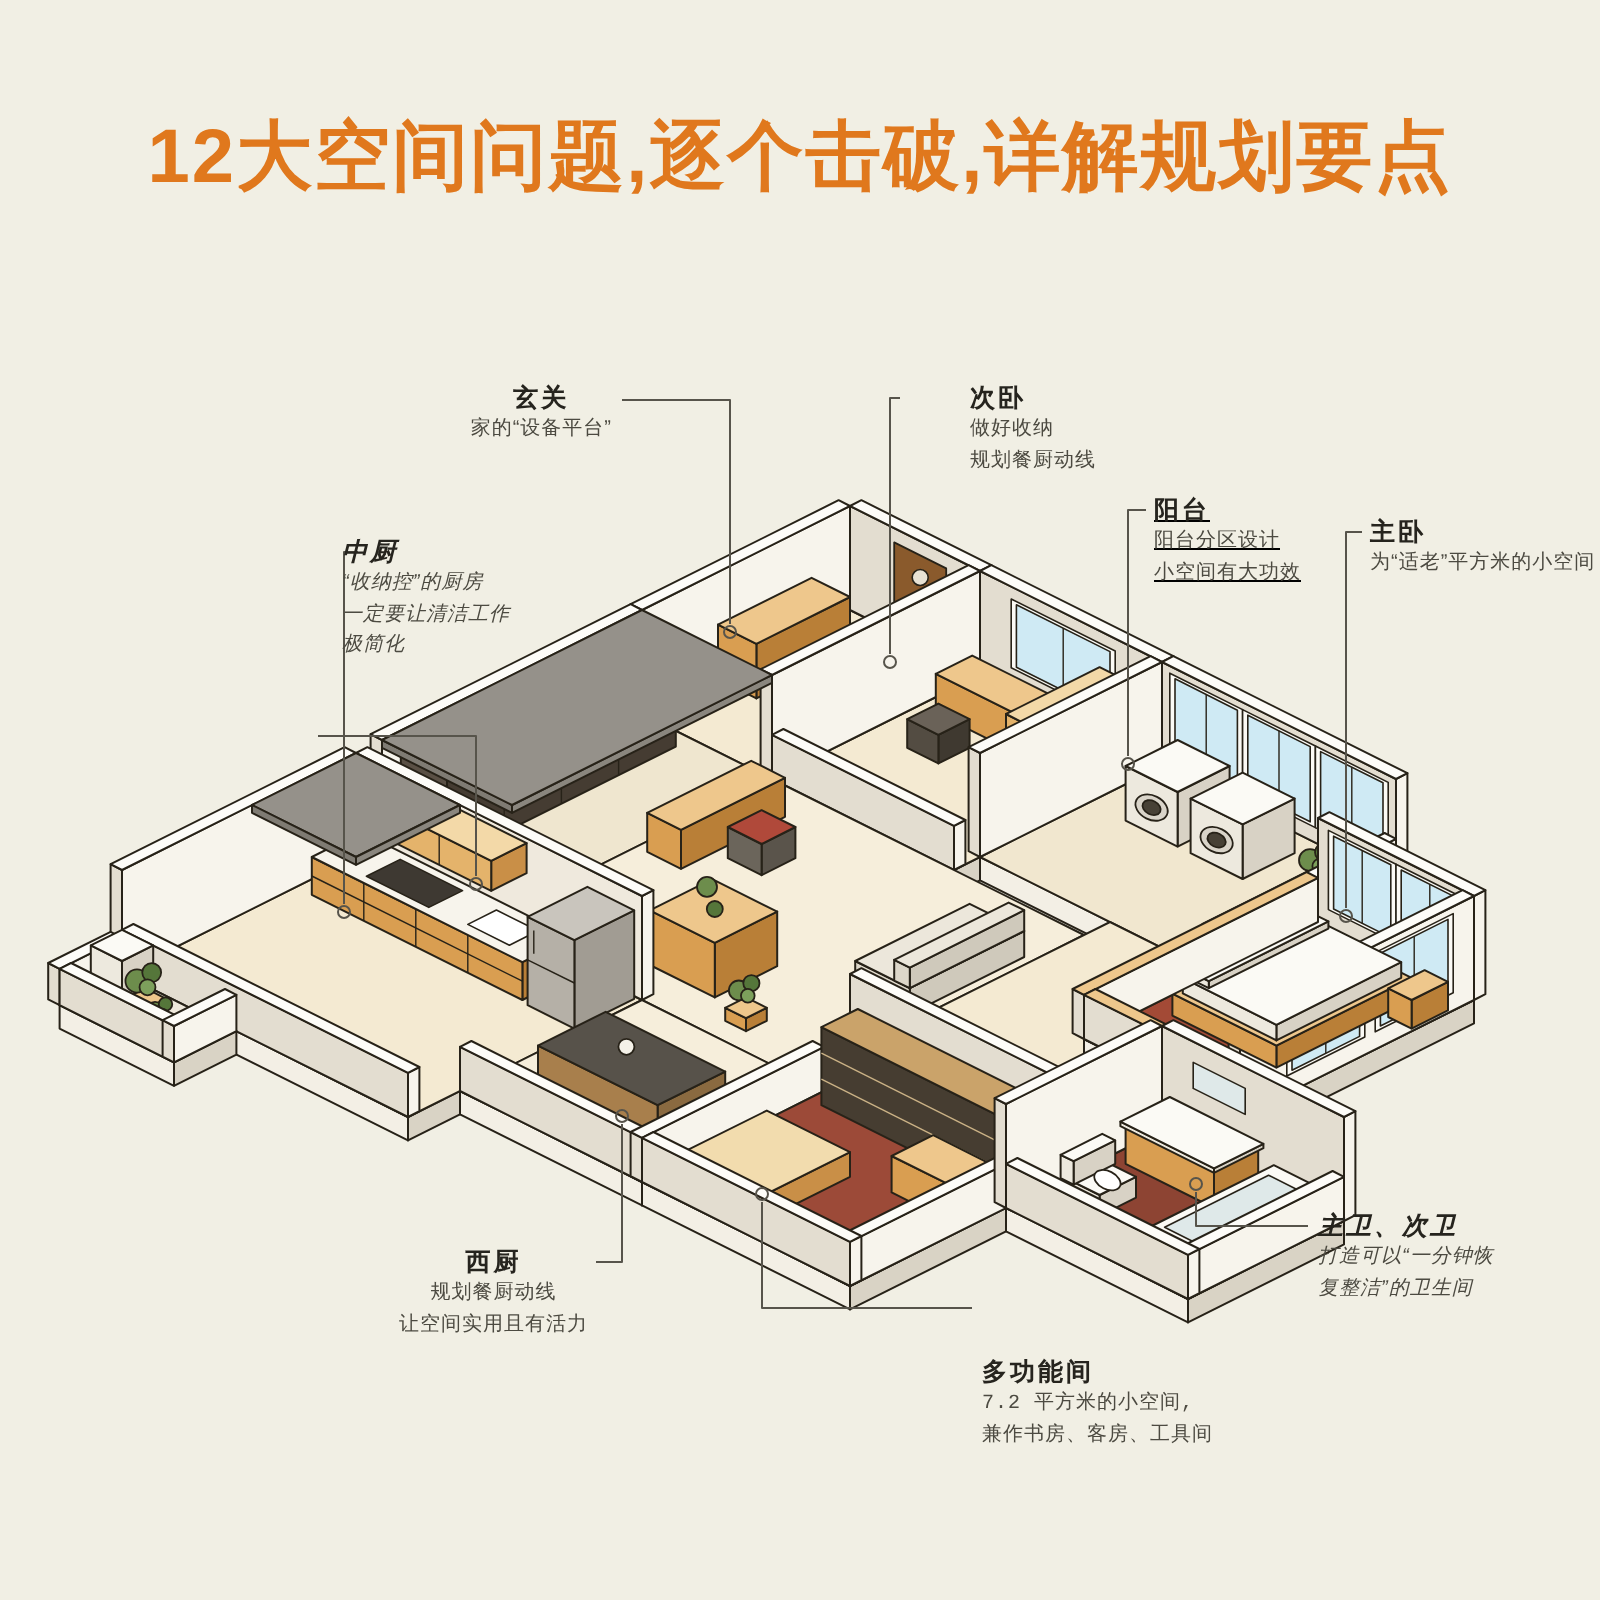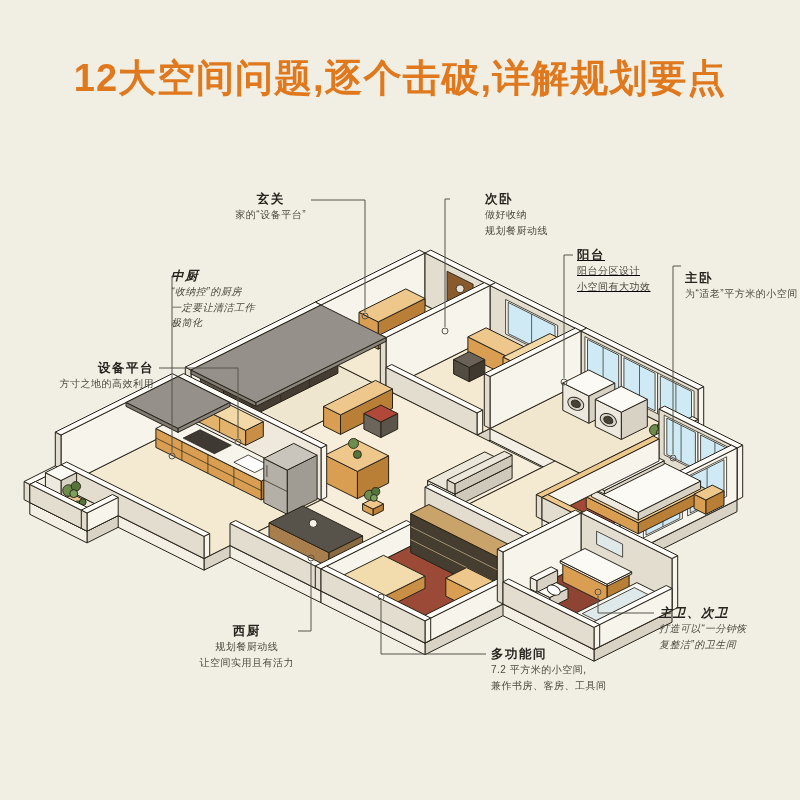--- a/index.html
+++ b/index.html
@@ -7,25 +7,25 @@
           font-family:"Liberation Sans","DejaVu Sans",sans-serif;}
   .poster-title{position:absolute;top:53px;left:0;width:800px;text-align:center;
                 font-size:38px;font-weight:900;color:#e0781d;letter-spacing:1px;white-space:nowrap;}
   #scene{position:absolute;left:0;top:0;}
   .callout{position:absolute;z-index:5;}
   .c-title{font-size:12.5px;font-weight:bold;color:#26241e;line-height:15px;letter-spacing:1.5px;white-space:nowrap;}
   .c-line{font-size:10px;color:#4c4a41;line-height:15.5px;letter-spacing:0.5px;white-space:nowrap;}
   .l-xuanguan{right:494px;top:192px;text-align:center;}
   .l-ciwo{left:454px;top:192px;margin-left:31px;}
   .l-yangtai{left:577px;top:248px;text-decoration:underline;}
-  .l-zhuwo{left:685px;top:271px;}
+  .l-zhuwo{left:685px;top:259px;}
   .l-zhongchu{left:171px;top:269px;font-style:italic;}
   .l-shebei{right:646px;top:361px;text-align:right;}
   .l-xichu{right:506px;top:624px;text-align:center;}
-  .l-duogongneng{left:491px;top:647px;}
+  .l-duogongneng{left:491px;top:680px;font-family:Liberation Mono, monospace;}
   .l-zhuwei{left:659px;top:606px;font-style:italic;}
 </style>
 </head>
 <body>
 
 <div class="poster">
 
   <div class="poster-title">12大空间问题,逐个击破,详解规划要点</div>
 
   <svg id="scene" width="800" height="800" viewBox="0 0 800 800">
@@ -370,25 +370,20 @@
 
   </div>
 
   <div class="callout l-zhongchu">
     <div class="c-title">中厨</div>
     <div class="c-line">“收纳控”的厨房</div>
     <div class="c-line">一定要让清洁工作</div>
     <div class="c-line">极简化</div>
   </div>
 
-  <div class="callout l-shebei">
-    <div class="c-title">设备平台</div>
-    <div class="c-line">方寸之地的高效利用</div>
-
-  </div>
 
   <div class="callout l-xichu">
     <div class="c-title">西厨</div>
     <div class="c-line">规划餐厨动线</div>
     <div class="c-line">让空间实用且有活力</div>
 
   </div>
 
   <div class="callout l-duogongneng">
     <div class="c-title">多功能间</div>

